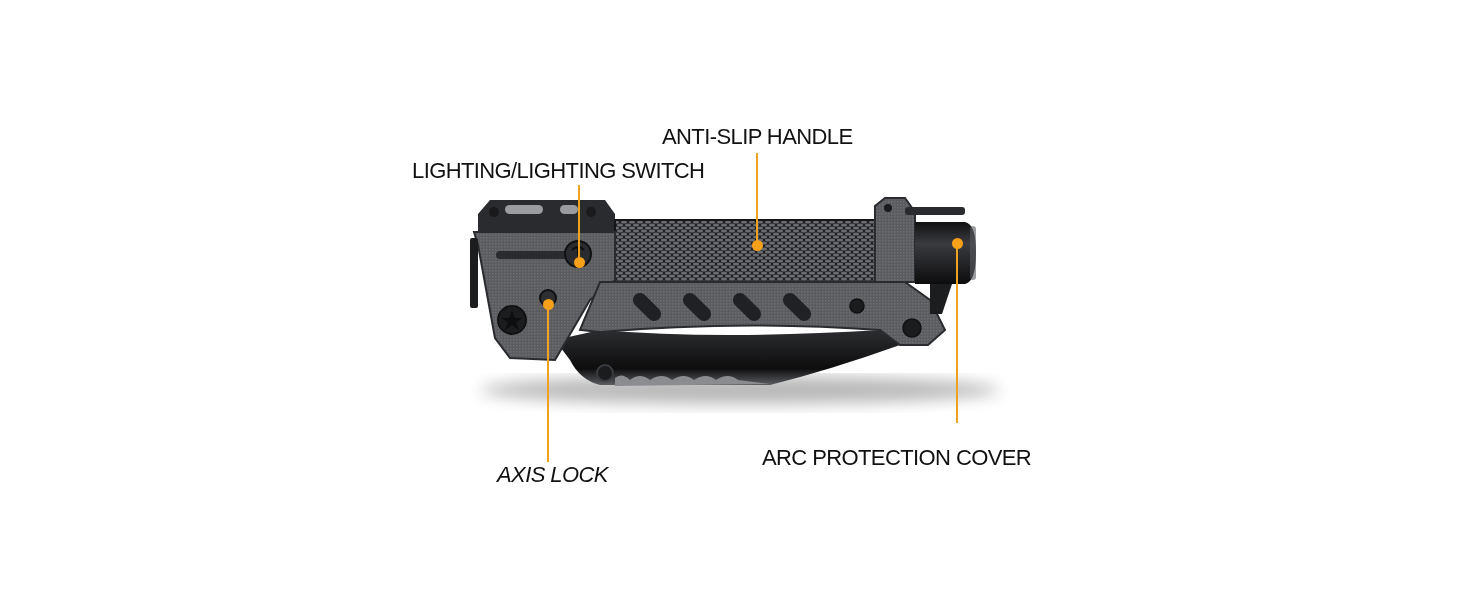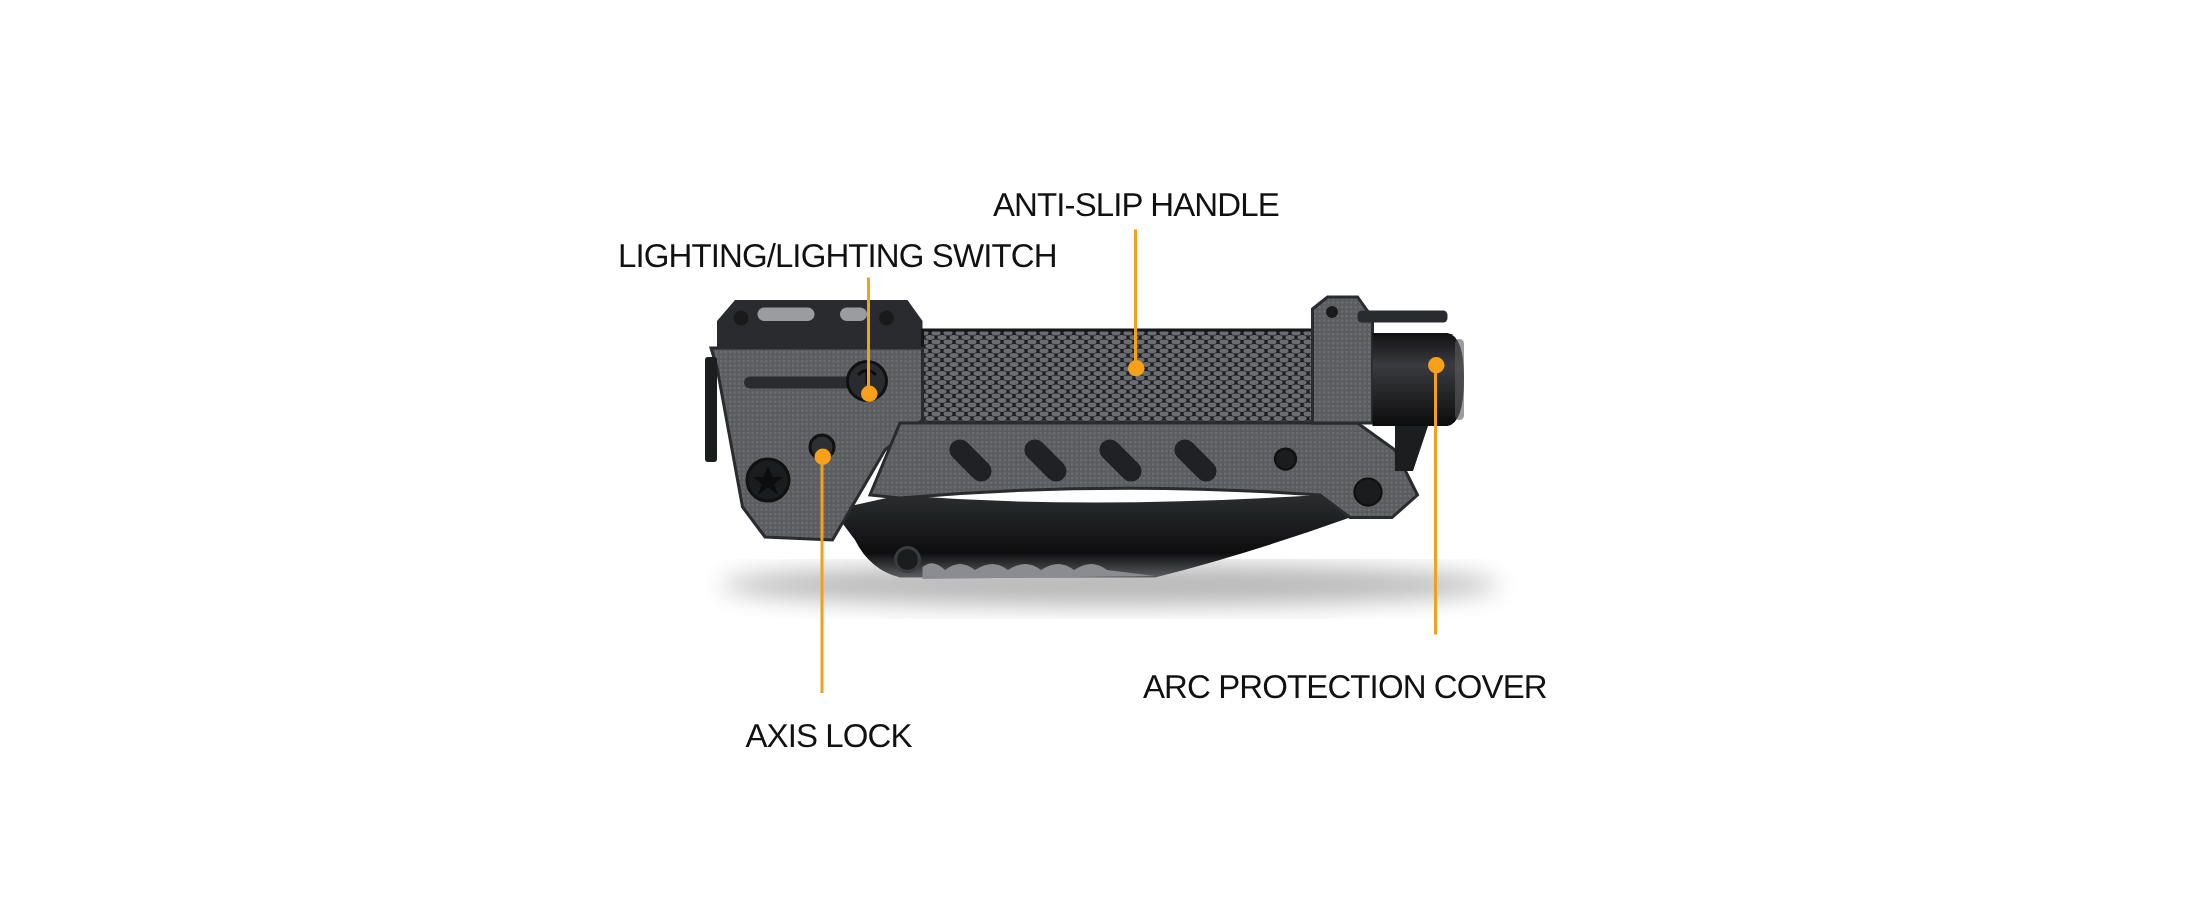--- a/index.html
+++ b/index.html
@@ -97,15 +97,15 @@
   <div class="dot" style="left:579px;top:262px;"></div>
 
   <div class="leader" style="left:547px;top:304px;height:158px;"></div>
   <div class="dot" style="left:548px;top:304px;"></div>
 
   <div class="leader" style="left:956px;top:243px;height:180px;"></div>
   <div class="dot" style="left:957px;top:243px;"></div>
 
   <div class="label" style="left:662px;top:126px;">ANTI-SLIP HANDLE</div>
   <div class="label" style="left:412px;top:160px;">LIGHTING/LIGHTING SWITCH</div>
-  <div class="label" style="left:497px;top:480px;">AXIS LOCK</div>
+  <div class="label" style="left:497px;top:464px;font-style:italic;">AXIS LOCK</div>
   <div class="label" style="left:762px;top:447px;">ARC PROTECTION COVER</div>
 </div>
 
 </body></html>

